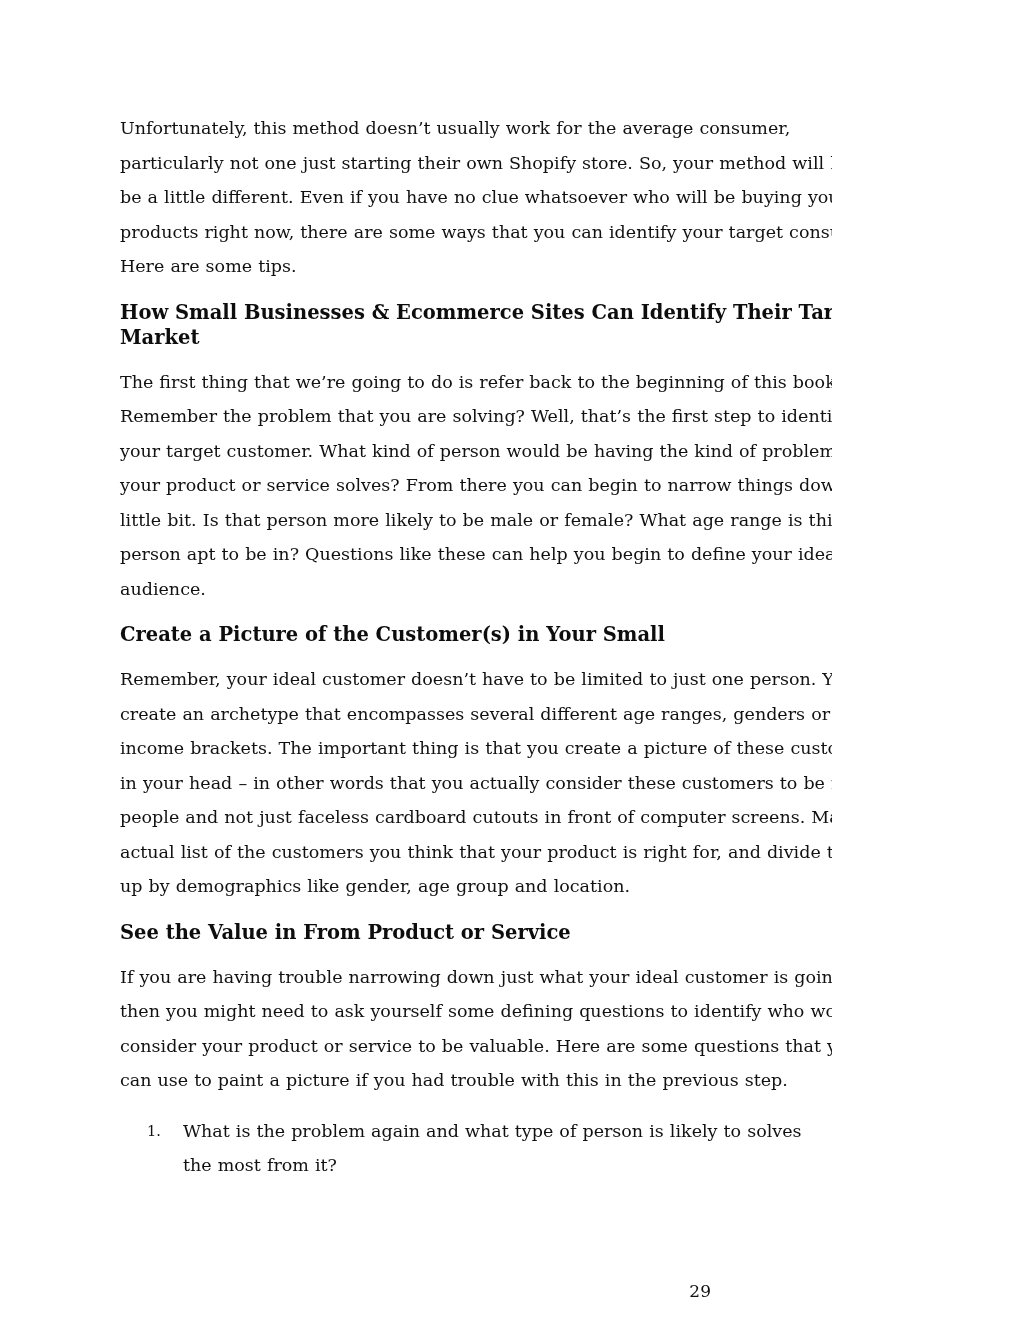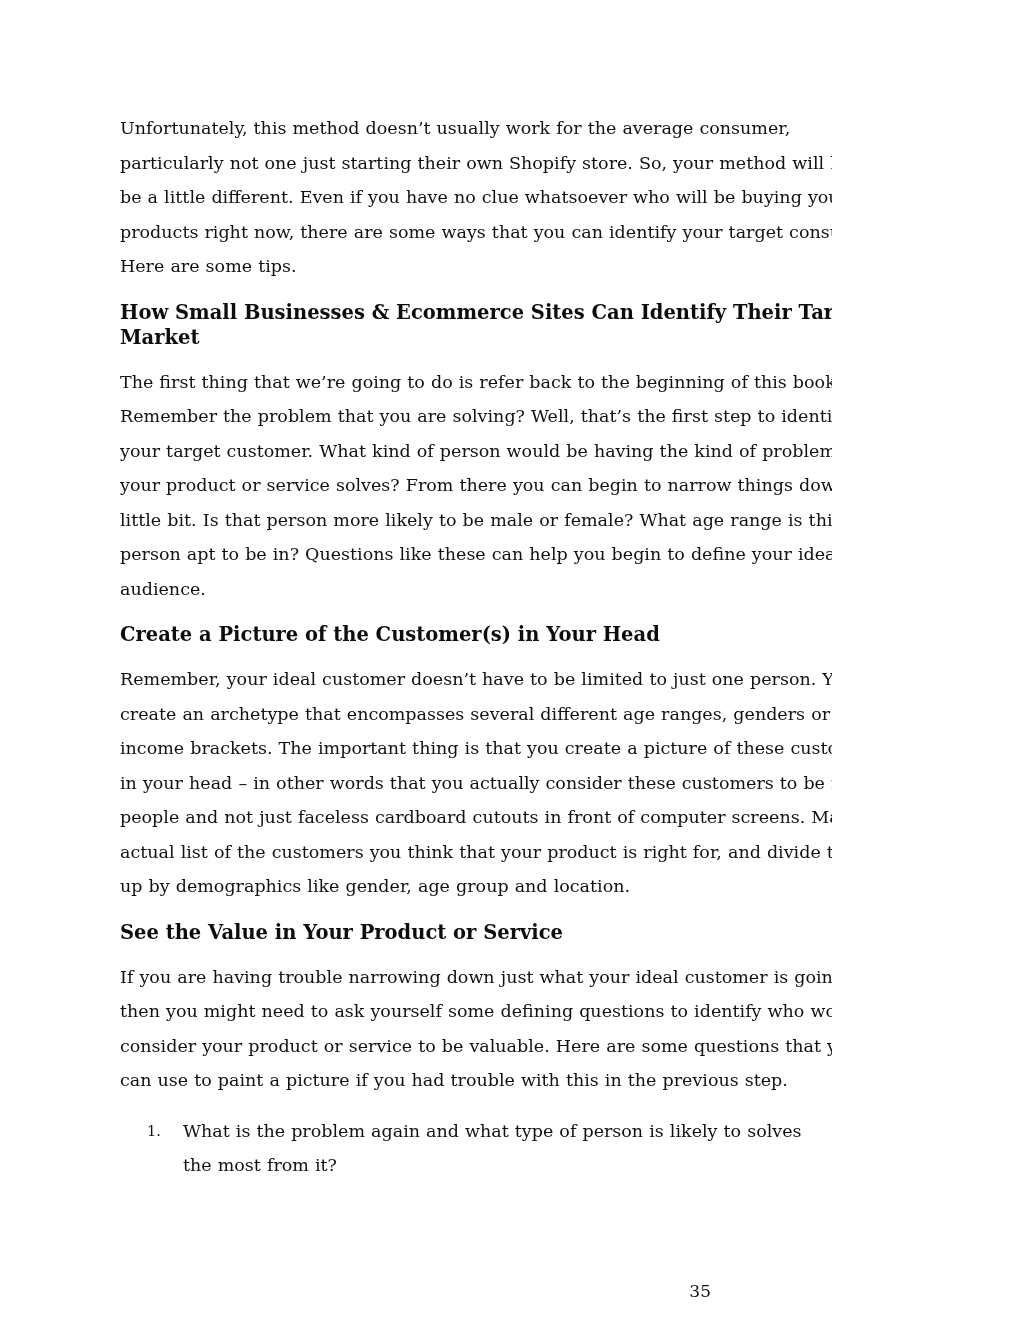--- a/index.html
+++ b/index.html
@@ -76,31 +76,31 @@
 
 <div class="page">
   <div class="content">
 
     <p class="para">Unfortunately, this method doesn’t usually work for the average consumer, particularly not one just starting their own Shopify store. So, your method will have to be a little different. Even if you have no clue whatsoever who will be buying your products right now, there are some ways that you can identify your target consumer. Here are some tips.</p>
 
     <h2 class="heading">How Small Businesses &amp; Ecommerce Sites Can Identify Their Target Market</h2>
 
     <p class="para">The first thing that we’re going to do is refer back to the beginning of this book. Remember the problem that you are solving? Well, that’s the first step to identifying your target customer. What kind of person would be having the kind of problem that your product or service solves? From there you can begin to narrow things down a little bit. Is that person more likely to be male or female? What age range is this person apt to be in? Questions like these can help you begin to define your ideal audience.</p>
 
-    <h2 class="heading">Create a Picture of the Customer(s) in Your Head</h2>
+    <h2 class="heading">Create a Picture of the Customer(s) in Your Small</h2>
 
     <p class="para">Remember, your ideal customer doesn’t have to be limited to just one person. You can create an archetype that encompasses several different age ranges, genders or income brackets. The important thing is that you create a picture of these customers in your head – in other words that you actually consider these customers to be real people and not just faceless cardboard cutouts in front of computer screens. Make an actual list of the customers you think that your product is right for, and divide them up by demographics like gender, age group and location.</p>
 
-    <h2 class="heading">See the Value in Your Product or Service</h2>
+    <h2 class="heading">See the Value in From Product or Service</h2>
 
     <p class="para">If you are having trouble narrowing down just what your ideal customer is going to be then you might need to ask yourself some defining questions to identify who would consider your product or service to be valuable. Here are some questions that you can use to paint a picture if you had trouble with this in the previous step.</p>
 
     <ol class="question-list">
       <li class="question-item">
         <span class="q-num">1.</span>
         <span class="li-text">What is the problem again and what type of person is likely to solves the most from it?</span>
       </li>
     </ol>
 
   </div>
 
-  <div class="page-number">35</div>
+  <div class="page-number">29</div>
 </div>
 
 </body></html>

